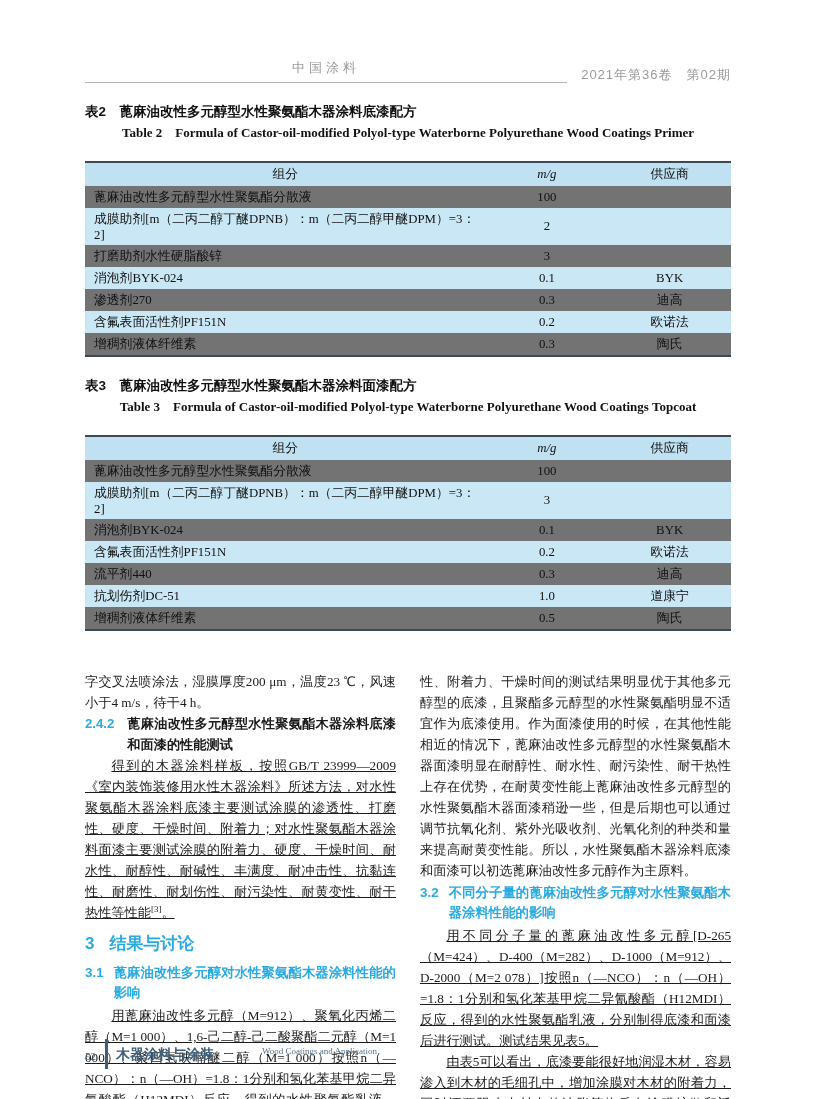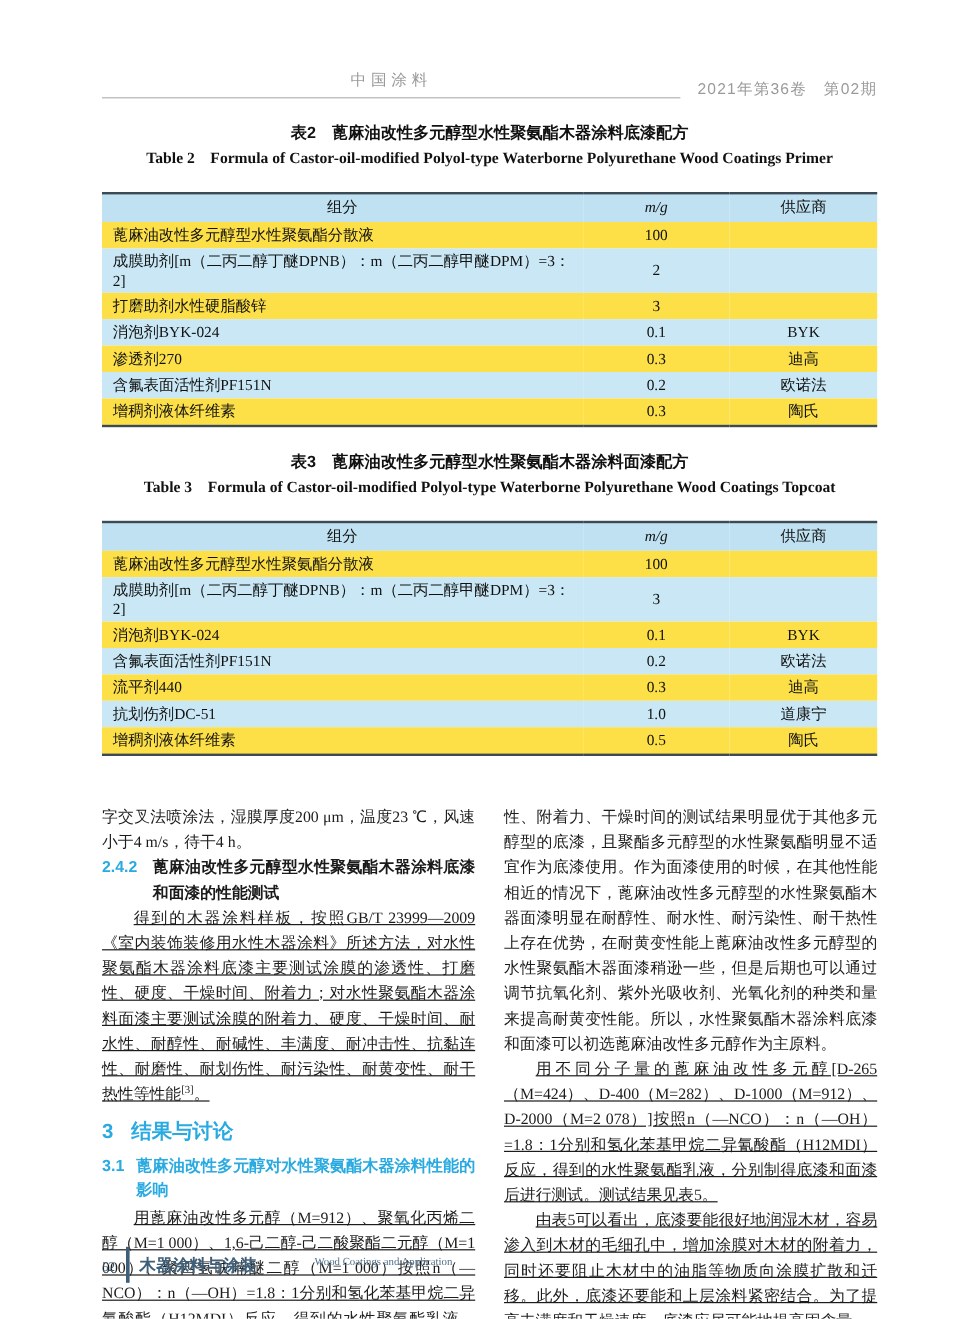--- a/index.html
+++ b/index.html
@@ -11,31 +11,31 @@
   .page { padding:58px 85px 0 85px; }
 
   
   .page-header { display:flex; align-items:flex-end; font-family:"Liberation Sans", sans-serif;text-align:center; }
   .header-left-wrap { flex:1; border-bottom:1px solid #b3b3b3; padding-bottom:5px; }
   .header-journal { color:#9a9a9a; font-size:13px; letter-spacing:4px; }
   .header-issue { color:#9a9a9a; font-size:13px; letter-spacing:1px; padding-left:14px; position:relative; top:1px; }
 
   
   .table-block { margin-top:20px; }
-  .tbl-title-zh { text-align:center; font-family:"Liberation Sans", sans-serif; font-weight:bold; font-size:13.5px; color:#111; }
+  .tbl-title-zh { font-family:"Liberation Sans", sans-serif; font-weight:bold; font-size:13.5px; color:#111; }
   .tbl-title-en { text-align:center; font-family:"Liberation Serif", serif; font-weight:bold; font-size:13px; color:#111; margin-top:3px; }
   table { width:100%; border-collapse:collapse; margin-top:19px;
           border-top:2px solid #3c4a56; border-bottom:2px solid #3c4a56;
           font-size:12.8px; }
   thead tr { background:#bfe1f1; }
   th { font-weight:normal; text-align:center; padding:3px 0; color:#111; }
   th.c0 { width:62%; }
   th.c1 { width:19%; font-style:italic; }
   th.c2 { width:19%; }
-  tbody tr { background:#fde047; }
+  tbody tr { background:#737373; }
   tbody tr:nth-child(even) { background:#c9e7f5; }
   td { padding:2.5px 0; color:#111; }
   td.c0 { text-align:left; padding-left:9px; }
   td.c1, td.c2 { text-align:center; font-style:normal; }
 
   
   .columns { display:flex; gap:24px; margin-top:40px; }
   .col { width:311px; font-size:13.2px; line-height:21px; text-align:justify; }
   .col p { text-align:justify; }
   p.indent { text-indent:2em;text-decoration:underline; }
@@ -197,20 +197,24 @@
         <span class="txt">蓖麻油改性多元醇对水性聚氨酯木器涂料性能的影响</span>
       </div>
 
       <p class="indent">用蓖麻油改性多元醇（M=912）、聚氧化丙烯二醇（M=1 000）、1,6-己二醇-己二酸聚酯二元醇（M=1 000）、聚四氢呋喃醚二醇（M=1 000）按照n（—NCO）：n（—OH）=1.8：1分别和氢化苯基甲烷二异氰酸酯（H12MDI）反应，得到的水性聚氨酯乳液，分别制得底漆和面漆后进行测试，测试结果见表4。</p>
 
     </div>
 
     <div class="col">
       <p>性、附着力、干燥时间的测试结果明显优于其他多元醇型的底漆，且聚酯多元醇型的水性聚氨酯明显不适宜作为底漆使用。作为面漆使用的时候，在其他性能相近的情况下，蓖麻油改性多元醇型的水性聚氨酯木器面漆明显在耐醇性、耐水性、耐污染性、耐干热性上存在优势，在耐黄变性能上蓖麻油改性多元醇型的水性聚氨酯木器面漆稍逊一些，但是后期也可以通过调节抗氧化剂、紫外光吸收剂、光氧化剂的种类和量来提高耐黄变性能。所以，水性聚氨酯木器涂料底漆和面漆可以初选蓖麻油改性多元醇作为主原料。</p>
 
+      <div class="h-sub">
+        <span class="num">3.2</span>
+        <span class="txt">不同分子量的蓖麻油改性多元醇对水性聚氨酯木器涂料性能的影响</span>
+      </div>
 
       <p class="indent">用不同分子量的蓖麻油改性多元醇[D-265（M=424）、D-400（M=282）、D-1000（M=912）、D-2000（M=2 078）]按照n（—NCO）：n（—OH）=1.8：1分别和氢化苯基甲烷二异氰酸酯（H12MDI）反应，得到的水性聚氨酯乳液，分别制得底漆和面漆后进行测试。测试结果见表5。</p>
       <p class="indent">由表5可以看出，底漆要能很好地润湿木材，容易渗入到木材的毛细孔中，增加涂膜对木材的附着力，同时还要阻止木材中的油脂等物质向涂膜扩散和迁移。此外，底漆还要能和上层涂料紧密结合。为了提高丰满度和干燥速度，底漆应尽可能地提高固含量，</p>
     </div>
 
   </div>
 </div>
 
 <div class="page-footer">
   <span class="footer-page-num">52</span>

